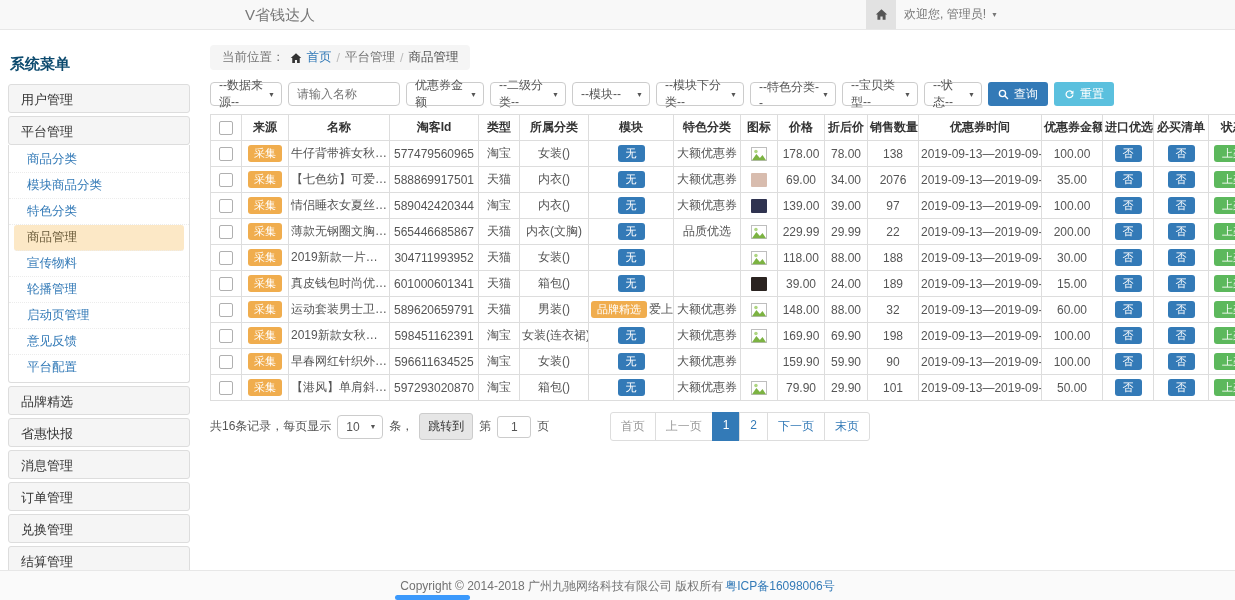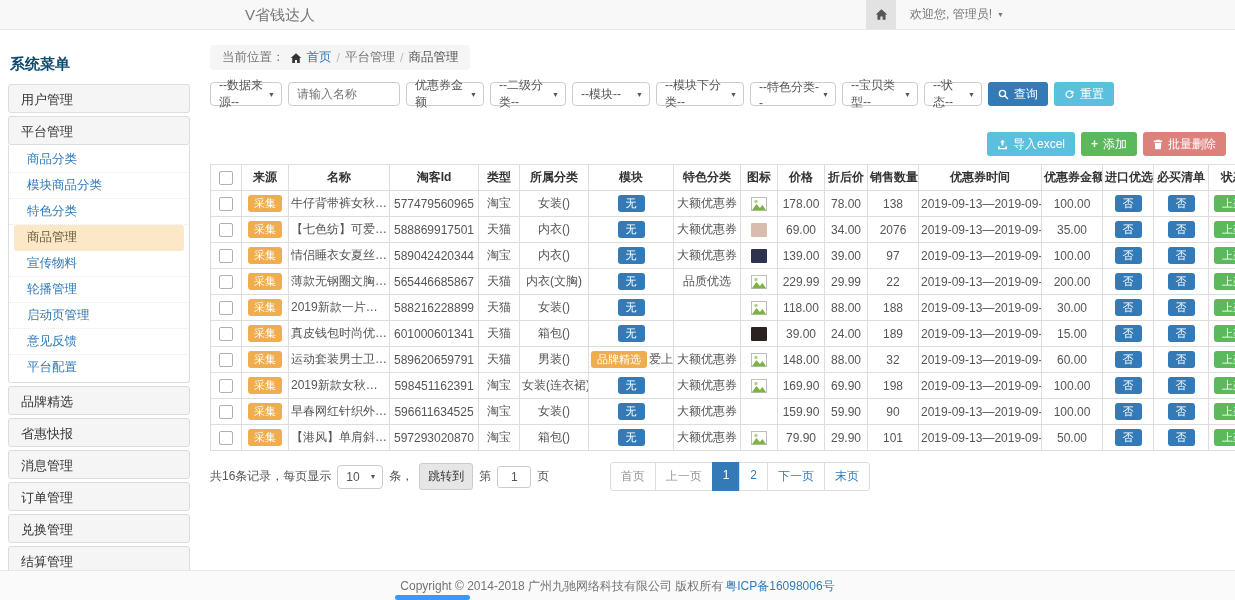--- a/index.html
+++ b/index.html
@@ -1,21 +1,21 @@
 <!DOCTYPE html>
 <html><head>
 <meta charset="utf-8">
 <style>
   html,body{margin:0;padding:0;width:1235px;height:600px;overflow:hidden;
     font-family:"Liberation Sans","DejaVu Sans",sans-serif;background:#fff;color:#333;font-size:13px;}
   .navbar{position:absolute;top:0;left:0;right:0;height:29px;background:#f8f8f8;border-bottom:1px solid #e7e7e7;}
   .brand{position:absolute;left:245px;top:0;line-height:29px;font-size:15px;color:#777;}
   .nav-user{position:absolute;left:866px;top:0;height:29px;display:flex;align-items:center;}
   .home-btn{width:30px;height:29px;background:#e2e2e2;display:flex;align-items:center;justify-content:center;color:#555;cursor:pointer;}
-  .welcome{color:#777;font-size:12px;margin-left:14px;cursor:pointer;display:flex;align-items:center;gap:5px;}
+  .welcome{color:#777;font-size:12px;margin-left:8px;cursor:pointer;display:flex;align-items:center;gap:5px;}
   .caret{font-size:7px;color:#777;}
 
   .sidebar{position:absolute;left:8px;top:55px;width:182px;}
   .side-title{color:#0c4a6e;font-weight:bold;font-size:15px;margin:0 0 10px 2px;}
   .side-head{height:29px;line-height:29px;background:#f5f5f5;border:1px solid #ddd;border-radius:3px;
     padding-left:12px;font-size:13px;color:#333;margin-bottom:3px;cursor:pointer;box-sizing:border-box;}
   .side-sub{background:#fff;border:1px solid #ddd;border-top:none;border-radius:0 0 3px 3px;margin:-3px 0 3px;padding:2px 0;}
   .side-item{height:25px;line-height:25px;padding-left:18px;color:#337ab7;font-size:12.5px;
     border-bottom:1px dotted #ececec;cursor:pointer;}
   .side-item:last-child{border-bottom:none;}
@@ -196,43 +196,20 @@
         <span style="display:flex">
           <svg width="11" height="11" viewBox="0 0 16 16" fill="#fff">
               <path d="M13.8 2.2L12.2 3.8A5.8 5.8 0 1 0 13.8 8h-1.8A4 4 0 1 1 11 5L9.2 6.8h4.6V2.2z"></path>
             </svg>
         </span>
         <span>重置</span>
       </button>
     </div>
   </div>
 
-  <div class="actions">
-    <button class="btn btn-info">
-      <span style="display:flex">
-        <svg width="11" height="11" viewBox="0 0 16 16" fill="#fff">
-            <path d="M8 1l3.5 3.7H9.3v4.6H6.7V4.7H4.5z"></path>
-            <path d="M1.5 10.5h2.2V13h8.6v-2.5h2.2V15h-13z"></path>
-          </svg>
-      </span>
-      <span>导入excel</span>
-    </button>
-    <button class="btn btn-success">
-      <span style="font-weight:bold;">+</span>
-      <span>添加</span>
-    </button>
-    <button class="btn btn-danger-soft">
-      <span style="display:flex">
-        <svg width="10" height="11" viewBox="0 0 14 16" fill="#fff">
-            <path d="M4.7 1h4.6l.8 1.2H13v2H1v-2h2.9zM2.2 5.5h9.6L11 15H3z"></path>
-          </svg>
-      </span>
-      <span>批量删除</span>
-    </button>
-  </div>
 
   <table class="grid">
     <thead>
         <tr id="thead-row">
           <th style="width:26px"><span class="cb"></span></th>
           <th style="width:42px">来源</th>
           <th style="width:96px">名称</th>
           <th style="width:84px">淘客Id</th>
           <th style="width:36px">类型</th>
           <th style="width:64px">所属分类</th>
@@ -335,21 +312,21 @@
           <td>2019-09-13—2019-09-17</td>
           <td>200.00</td>
           <td><span class="tbl-btn blue">否</span></td>
           <td><span class="tbl-btn blue">否</span></td>
           <td><span class="tbl-btn green">上架</span></td>
         </tr>
         <tr>
           <td><span class="cb"></span></td>
           <td><span class="badge badge-orange">采集</span></td>
           <td class="name-cell">2019新款一片式系...</td>
-          <td>588216228899</td>
+          <td>304711993952</td>
           <td>天猫</td>
           <td>女装()</td>
           <td><span class="badge badge-blue">无</span></td>
           <td></td>
           <td><span class="pic">
               <svg width="16" height="14" viewBox="0 0 18 16">
                 <rect x="0.5" y="0.5" width="17" height="15" fill="#fff" stroke="#b5b5b5"></rect>
                 <circle cx="5.5" cy="5" r="2" fill="#aed581"></circle>
                 <path d="M1 15l5-7 4 4.5 3-3.5 4 6z" fill="#7cb342"></path>
               </svg>

